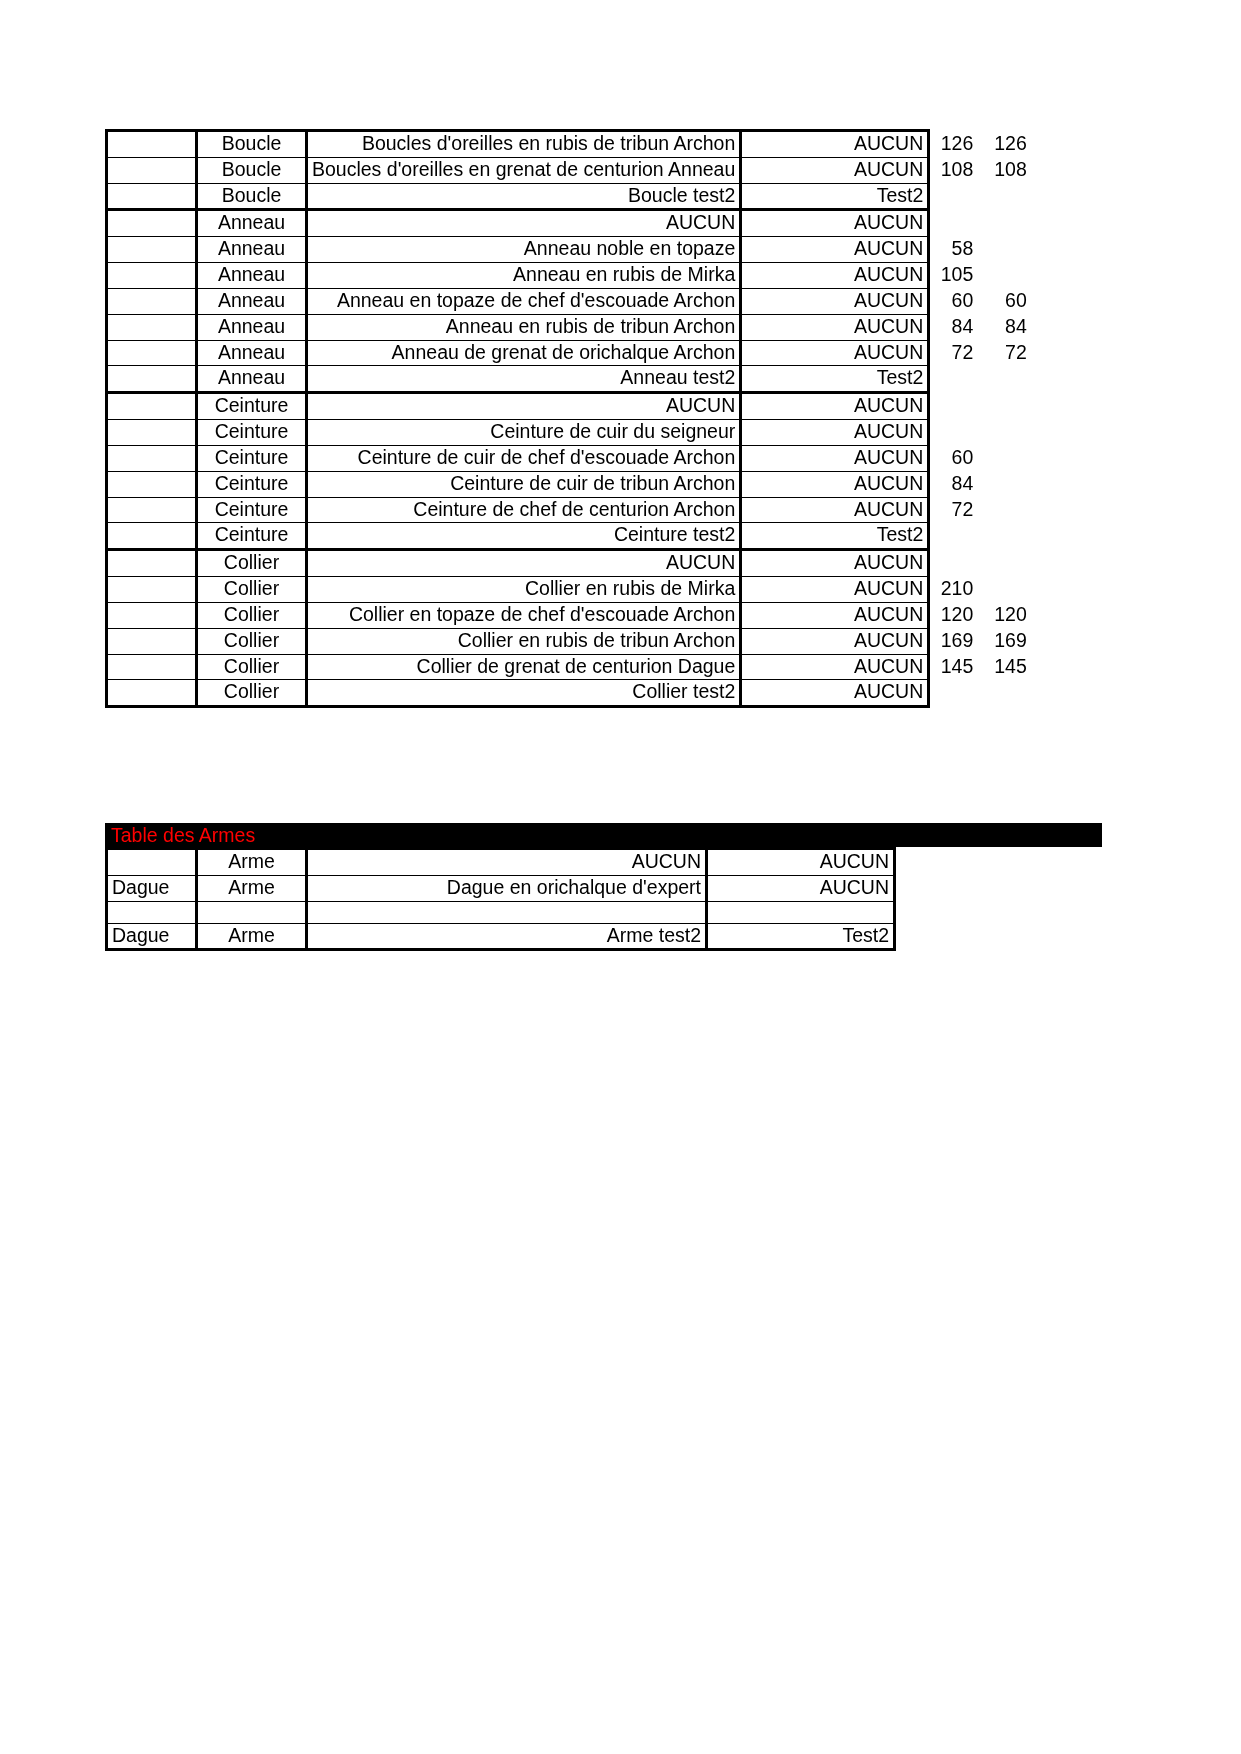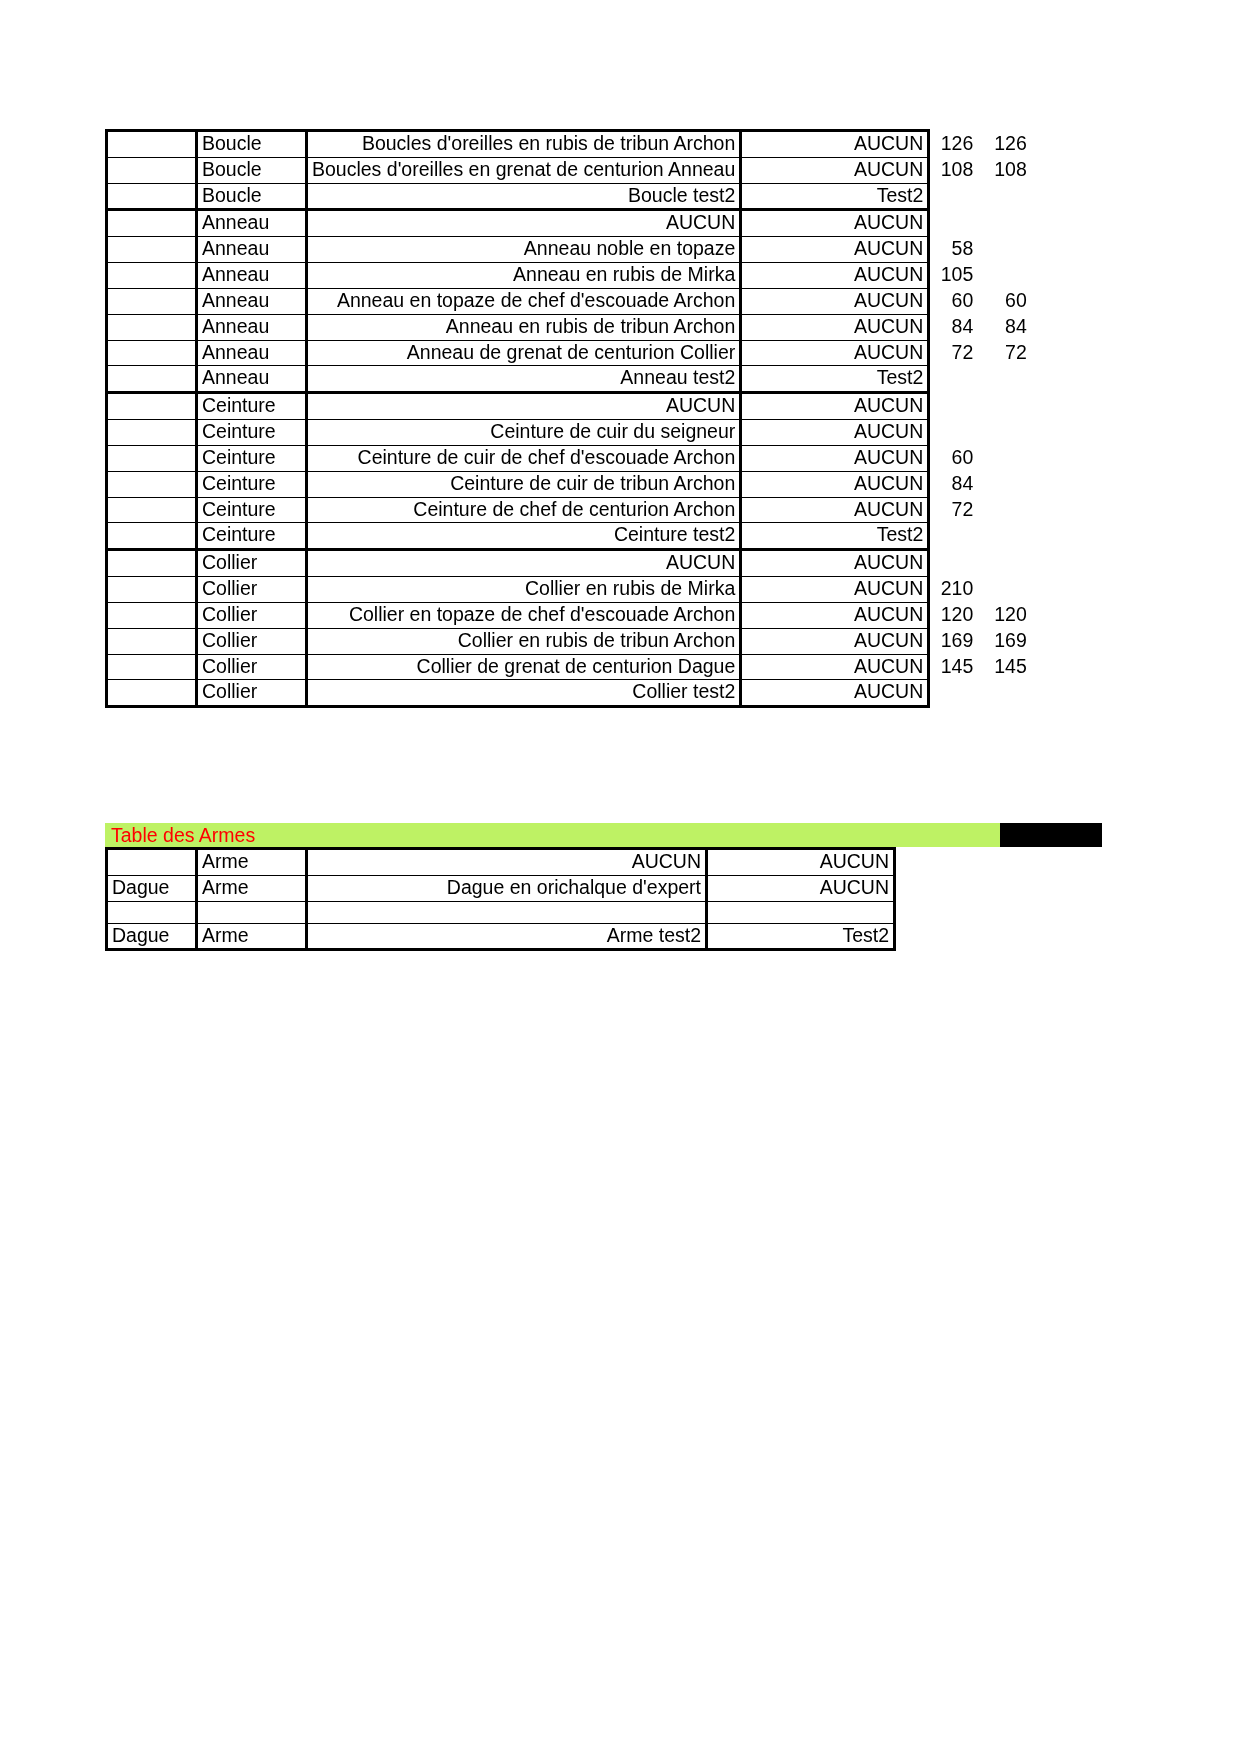--- a/index.html
+++ b/index.html
@@ -35,21 +35,21 @@
     padding: 1px 4px 2px 4px;
     vertical-align: middle;
     white-space: nowrap;
     overflow: hidden;
     height: 21px;
     box-sizing: border-box;
   }
 
   
   .c-cat   { width: 90px;  text-align: left;  }
-  .c-type  { width: 110px; text-align: left;  }
+  .c-type  { width: 110px; text-align: center;  }
   .c-name  { width: 400px; text-align: right;  }
   .c-rar   { width: 188px; text-align: right; }
   .c-n1    { width: 50px;  text-align: right; }
   .c-n2    { width: 52px;  text-align: right; }
 
   
   .bx {
     border: 1px solid #000000;
   }
   
@@ -73,21 +73,21 @@
   
   #table-armes-wrap {
     position: absolute;
     left: 105px;
     top: 823px;
   }
   .armes-title-band {
     position: relative;
     width: 895px;
     height: 24px;
-    background: #bef264;
+    background: #000000;
     box-sizing: border-box;
   }
   .armes-title-band .title-ext {
     position: absolute;
     left: 895px;
     top: 0;
     width: 102px;
     height: 24px;
     background: #000000;
   }
@@ -170,21 +170,21 @@
             <td class="bx c-cat thick-left"></td>
             <td class="bx c-type thick-left">Anneau</td>
             <td class="bx c-name thick-left">Anneau en rubis de tribun Archon</td>
             <td class="bx c-rar thick-right thick-left">AUCUN</td>
             <td class="plain c-n1">84</td>
             <td class="plain c-n2">84</td>
           </tr>
           <tr>
             <td class="bx c-cat thick-left"></td>
             <td class="bx c-type thick-left">Anneau</td>
-            <td class="bx c-name thick-left">Anneau de grenat de centurion Collier</td>
+            <td class="bx c-name thick-left">Anneau de grenat de orichalque Archon</td>
             <td class="bx c-rar thick-right thick-left">AUCUN</td>
             <td class="plain c-n1">72</td>
             <td class="plain c-n2">72</td>
           </tr>
           <tr>
             <td class="bx c-cat thick-left thick-bot"></td>
             <td class="bx c-type thick-bot thick-left">Anneau</td>
             <td class="bx c-name thick-bot thick-left">Anneau test2</td>
             <td class="bx c-rar thick-right thick-bot thick-left">Test2</td>
             <td class="plain c-n1"></td>

